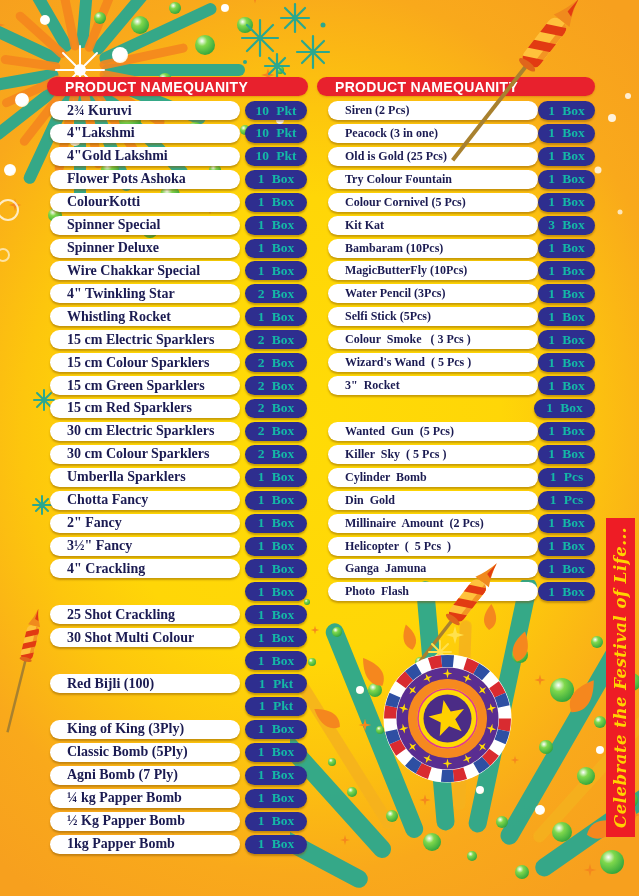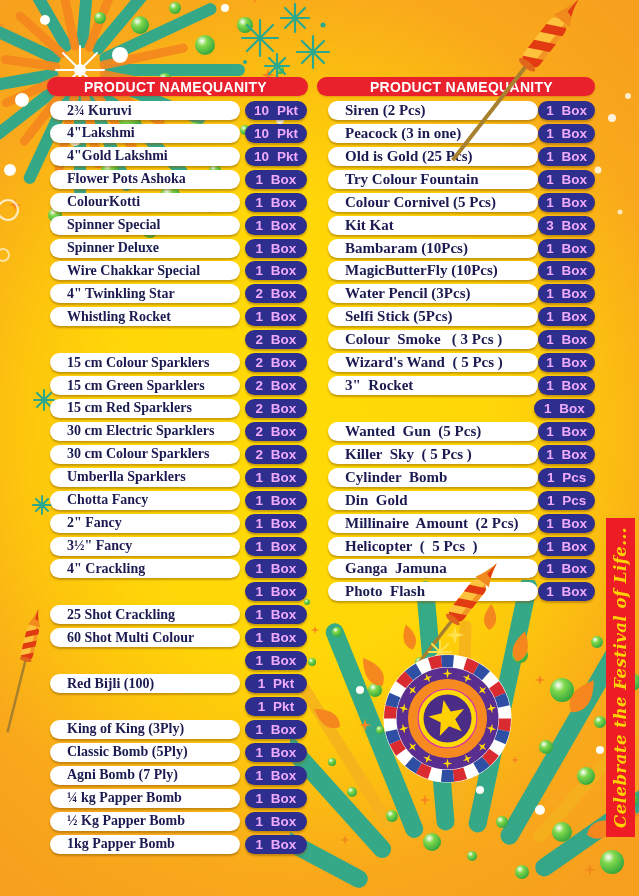--- a/index.html
+++ b/index.html
@@ -14,47 +14,47 @@
   }
   .deco{position:absolute;pointer-events:none;}
   .z0{z-index:0;} .z1{z-index:1;}
 
   
   .col{position:absolute;top:77px;z-index:2;}
   .col-left{left:47px;width:261px;}
   .col-right{left:317px;width:278px;}
   .header-bar{
     height:19px;border-radius:10px;background:#E8212D;
-    display:flex;align-items:center;justify-content:center;
+    display:flex;align-items:center;justify-content:flex-start;
     color:#FFFFFF;font-weight:bold;font-size:14px;letter-spacing:.3px;
     padding:0 22px 0 18px;
     box-shadow:0 1px 2px rgba(150,40,0,.25);
   }
   .col-right .header-bar{padding-right:7px;}
   .rows{margin-top:5px;display:flex;flex-direction:column;gap:3.93px;}
   .col-left .rows{margin-left:3px;width:257px;}
   .col-right .rows{margin-left:11px;width:267px;}
   .row{display:flex;height:19px;align-items:stretch;}
   .name-pill{
     background:#FFFFFF;border-radius:10px;
     box-shadow:0 2px 2px rgba(130,85,5,.45);
     display:flex;align-items:center;
     padding-left:17px;box-sizing:border-box;
     font-family:"Liberation Serif", serif;font-weight:bold;
     color:#1B1B52;white-space:pre;
   }
   .col-left .name-pill{width:190px;font-size:14px;}
-  .col-right .name-pill{width:224px;font-size:15px;}
+  .col-right .name-pill{width:224px;font-size:12px;}
   .qty-pill{
     margin-left:auto;
     background:#2E2E8F;border-radius:10px;
     box-shadow:0 2px 2px rgba(130,85,5,.45);
     display:flex;align-items:center;justify-content:center;
-    font-family:Liberation Sans, sans-serif;font-weight:bold;
-    font-size:13.5px;color:#f0abfc;word-spacing:4px;
+    font-family:Liberation Serif, serif;font-weight:bold;
+    font-size:13.5px;color:#14b8a6;word-spacing:4px;
   }
   .col-left .qty-pill{width:62px;}
   .col-right .qty-pill{width:61px;}
 
   
   .festival-banner{
     position:absolute;left:606px;top:518px;width:29px;height:319px;
     background:#EE1C25;z-index:6;
     display:flex;align-items:center;justify-content:center;
   }
@@ -320,20 +320,21 @@
       <div class="name-pill">4" Twinkling Star</div>
       <div class="qty-pill">2 Box</div>
     </div>
 
     <div class="row">
       <div class="name-pill">Whistling Rocket</div>
       <div class="qty-pill">1 Box</div>
     </div>
 
     <div class="row">
+      <div class="name-pill">15 cm Electric Sparklers</div>
       <div class="qty-pill">2 Box</div>
     </div>
 
     <div class="row">
       <div class="name-pill">15 cm Colour Sparklers</div>
       <div class="qty-pill">2 Box</div>
     </div>
 
     <div class="row">
       <div class="name-pill">15 cm Green Sparklers</div>
@@ -383,21 +384,21 @@
     <div class="row">
       <div class="qty-pill">1 Box</div>
     </div>
 
     <div class="row">
       <div class="name-pill">25 Shot Crackling</div>
       <div class="qty-pill">1 Box</div>
     </div>
 
     <div class="row">
-      <div class="name-pill">60 Shot Multi Colour</div>
+      <div class="name-pill">30 Shot Multi Colour</div>
       <div class="qty-pill">1 Box</div>
     </div>
 
     <div class="row">
       <div class="qty-pill">1 Box</div>
     </div>
 
     <div class="row">
       <div class="name-pill">Red Bijli (100)</div>
       <div class="qty-pill">1 Pkt</div>

